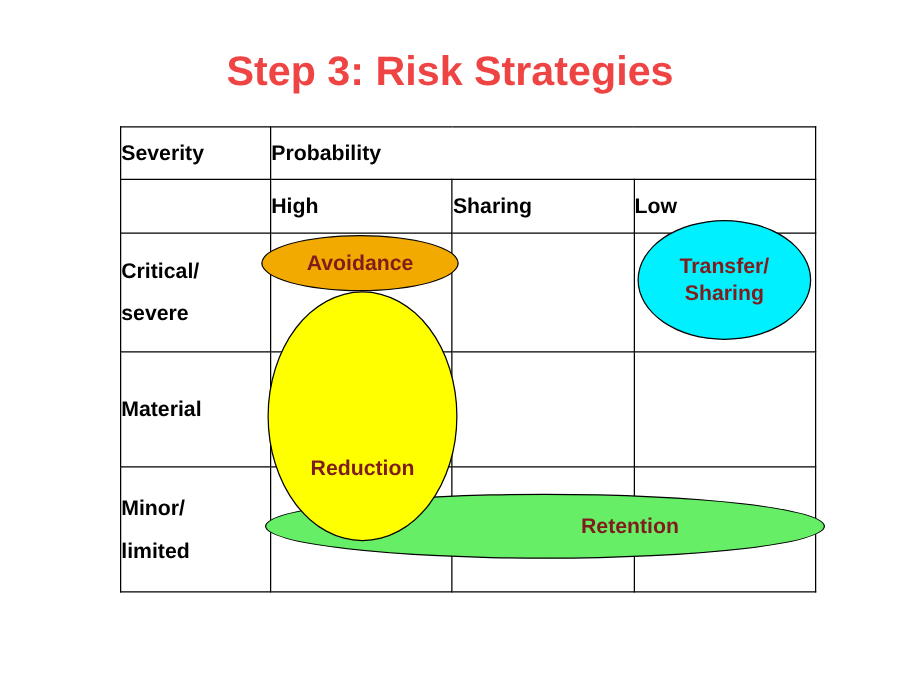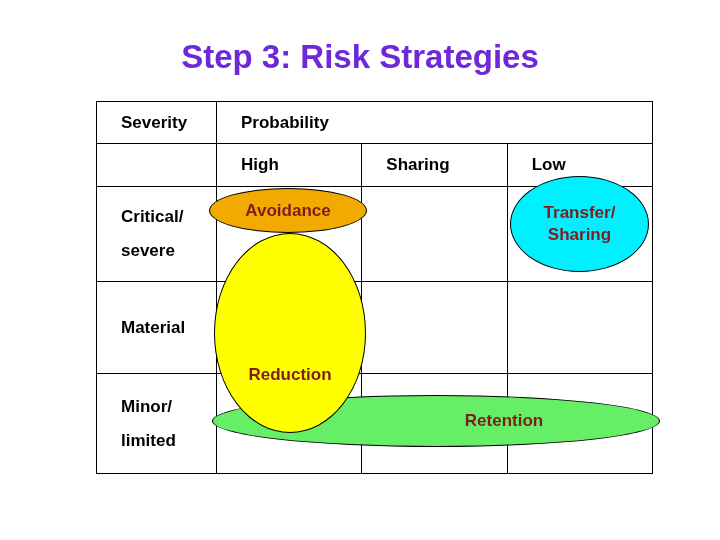--- a/index.html
+++ b/index.html
@@ -20,21 +20,21 @@
 
   
   .slide-title {
     position: absolute;
     left: 0;
     top: 38px;
     width: 720px;
     text-align: center;
     font-size: 33px;
     font-weight: bold;
-    color: #6d28d9;
+    color: #ef4444;
     letter-spacing: 0px;
     line-height: 38px;
     white-space: nowrap;
   }
 
   
   .matrix-wrap {
     position: absolute;
     left: 96px;
     top: 101px;
@@ -45,21 +45,21 @@
     border-collapse: collapse;
     width: 557px;
     height: 372px;
     table-layout: fixed;
     position: relative;
     z-index: 1;
     background: transparent;
   }
   table.matrix td {
     border: 1px solid #000000;
-    padding: 0 0 0 24px;
+    padding: 0 0 0 0;
     font-size: 17px;
     font-weight: bold;
     color: #000000;
     background: transparent;
     vertical-align: middle;
   }
   td.col-sev { width: 120px; }
   td.col-h   { width: 146px; }
   td.col-m   { width: 146px; }
   td.col-l   { width: 145px; }

